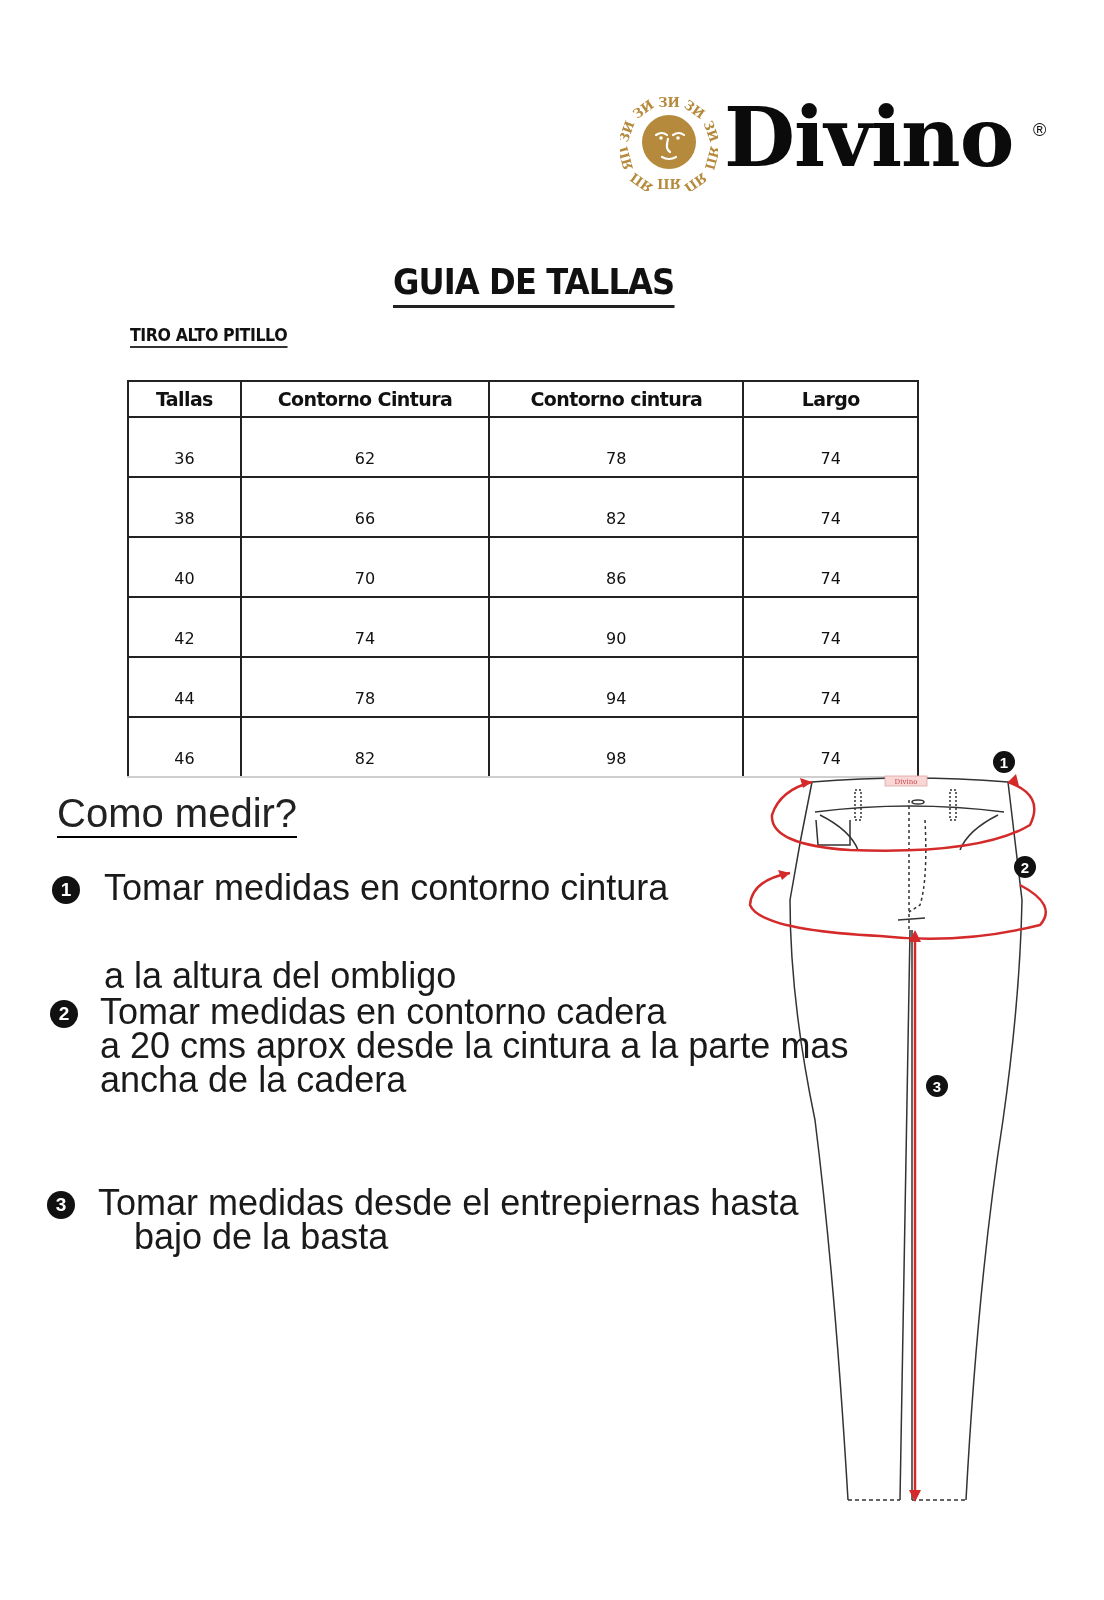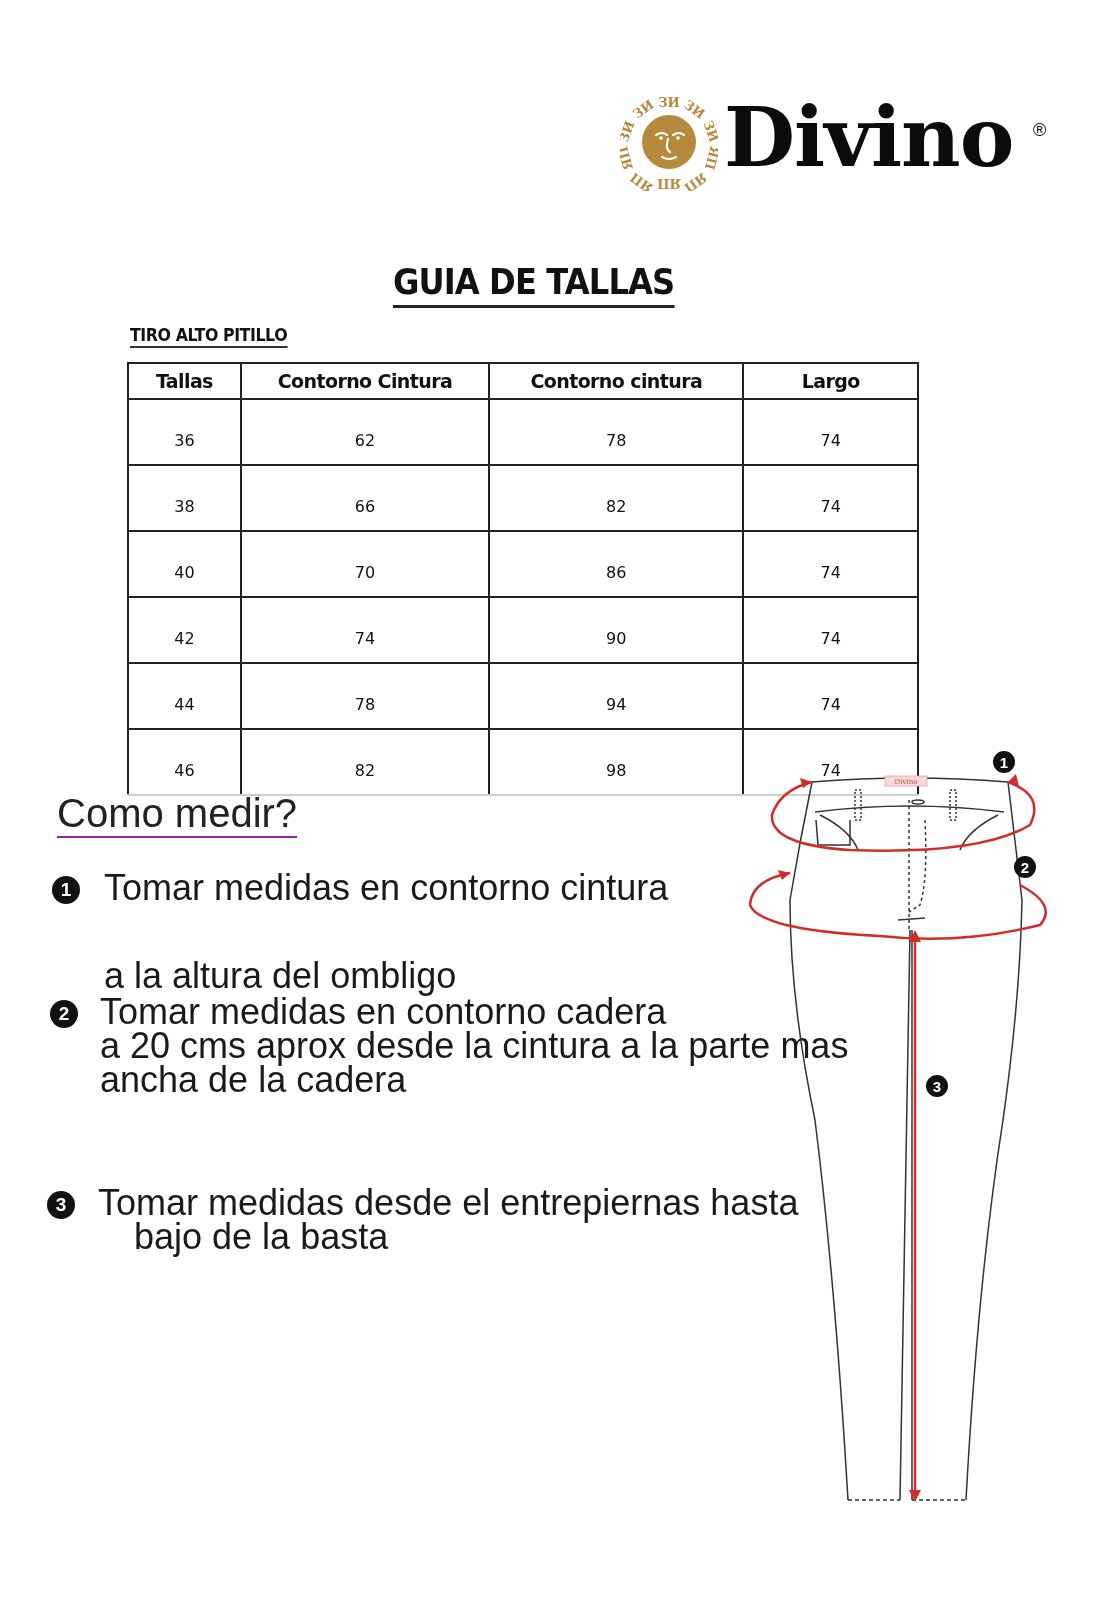--- a/index.html
+++ b/index.html
@@ -15,31 +15,31 @@
 
   
   .title { left: 393px; top: 262px; font-family: "DejaVu Sans", sans-serif; font-weight: bold;
            font-size: 35px; line-height: 40px; letter-spacing: -1px; color: #111;
            border-bottom: 3px solid #222; padding-bottom: 3px; transform: scaleX(0.92); transform-origin: left top; }
   .subtitle { left: 130px; top: 324px; font-family: "DejaVu Sans", sans-serif; font-weight: bold;
               font-size: 18px; line-height: 21px; color: #111; letter-spacing: -0.5px;
               border-bottom: 2px solid #333; padding-bottom: 1px; transform: scaleX(0.88); transform-origin: left top; }
 
   
-  .size-table { left: 127px; top: 362px; width: 792px; border-collapse: collapse; border-radius: 32px; }
+  .size-table { left: 127px; top: 380px; width: 792px; border-collapse: collapse; border-radius: 32px; }
   .size-table th, .size-table td { border: 2px solid #222; text-align: center; padding: 0;
                                    font-family: "DejaVu Sans", sans-serif; color: #111; }
   .size-table th { height: 34px; font-weight: bold; font-size: 19px; letter-spacing: -0.6px; }
-  .size-table td { height: 50px; font-size: 16px; vertical-align: bottom; padding-bottom: 14px; }
+  .size-table td { height: 50px; font-size: 16px; vertical-align: bottom; padding-bottom: 8px; }
   .size-table tr:last-child td { border-bottom: 2px solid #cfcfcf; }
   .c1 { width: 111px; } .c2 { width: 247px; } .c3 { width: 253px; } .c4 { width: 173px; }
 
   
   .how-title { left: 57px; top: 790px; font-size: 40px; line-height: 46px; color: #222;
-               border-bottom: 2px solid #a21caf; padding-bottom: 0px; }
+               border-bottom: 2px solid #000000; padding-bottom: 0px; }
   .step { position: absolute; }
   .badge { position: absolute; width: 28px; height: 28px; border-radius: 50%; background: #111;
            color: #fff; font-size: 19px; font-weight: bold; text-align: center; line-height: 28px; }
   .step-text { position: absolute; font-size: 36px; line-height: 34px; color: #1a1a1a; white-space: nowrap; }
 
   
   .jeans { left: 740px; top: 745px; width: 340px; height: 770px; }
 </style>
 </head>
 <body>

